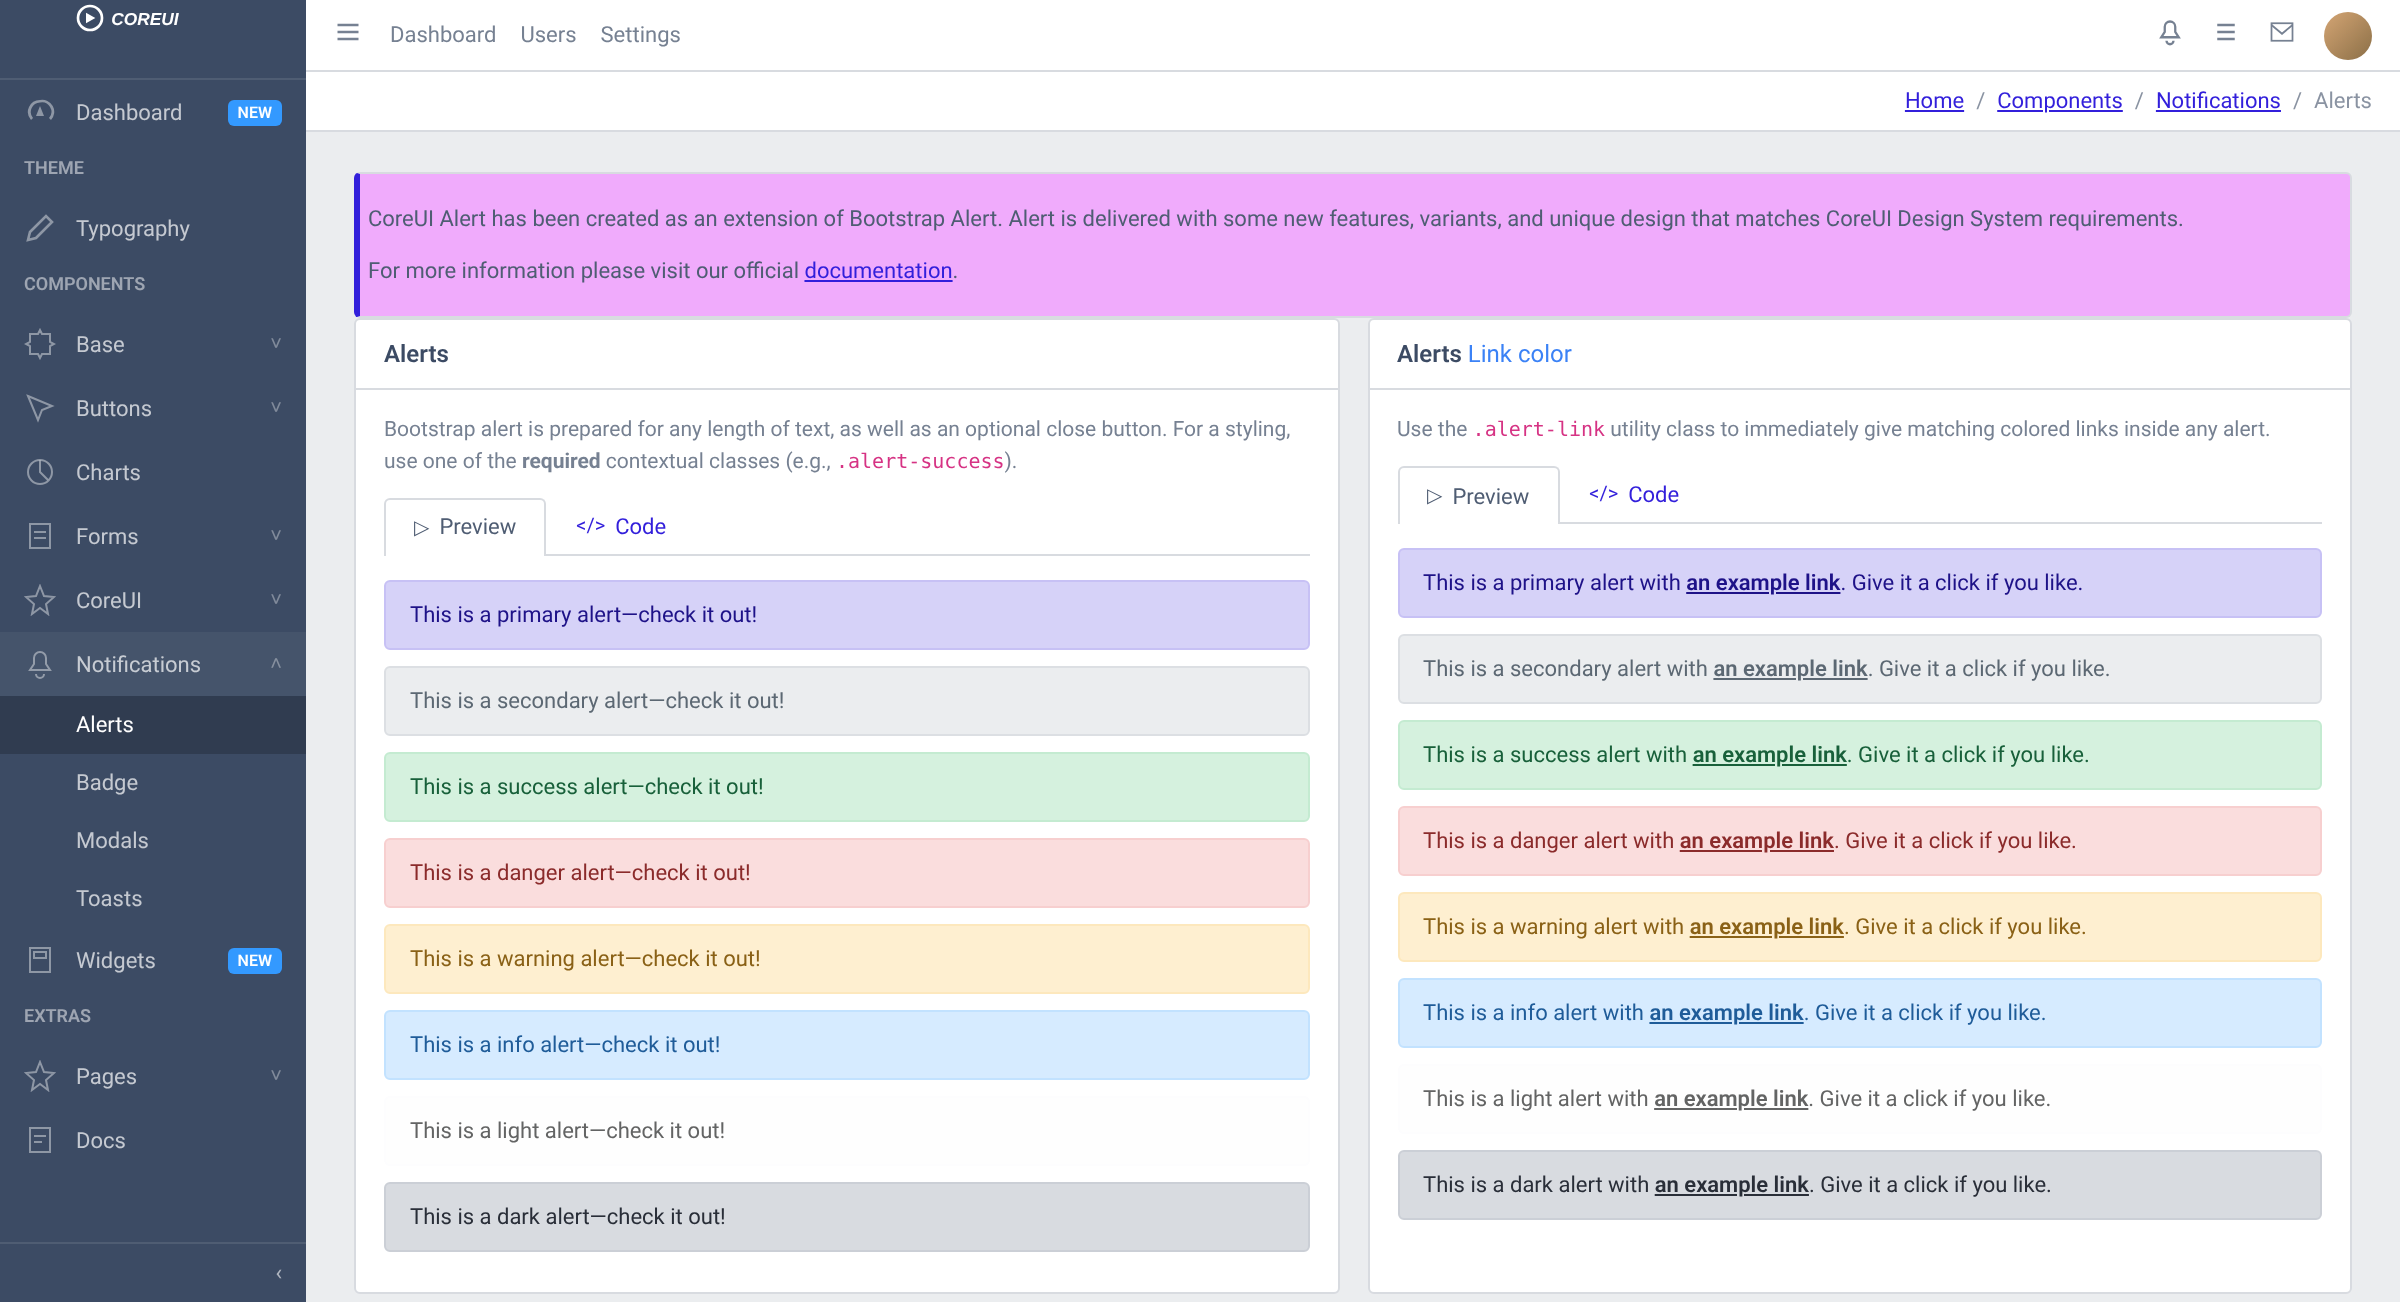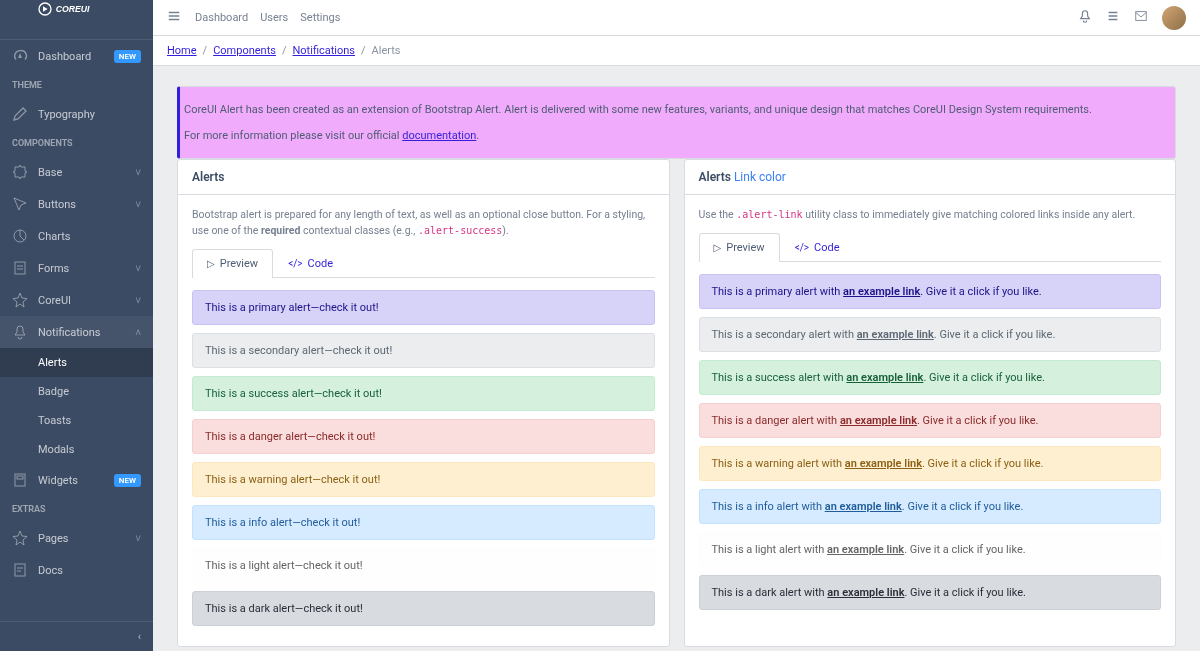--- a/index.html
+++ b/index.html
@@ -26,21 +26,21 @@
 
 .wrapper { flex: 1; display: flex; flex-direction: column; background: #ebedef; }
 .header { height: 36px; background: #fff; border-bottom: 1px solid #d8dbe0; display: flex; align-items: center; padding: 0 14px; }
 .header .toggle { margin-right: 14px; cursor: pointer; color: #768192; }
 .header-nav { display: flex; gap: 12px; font-size: 11px; }
 .header-nav a { color: #768192; text-decoration: none; cursor: pointer; }
 .header-right { margin-left: auto; display: flex; align-items: center; gap: 14px; }
 .header-right .hicon { color: #768192; cursor: pointer; }
 .avatar { width: 24px; height: 24px; border-radius: 50%; background: linear-gradient(135deg,#d4a574,#8b6f47); cursor: pointer; }
 
-.breadcrumb-bar { height: 30px; background: #fff; border-bottom: 1px solid #d8dbe0; display: flex; align-items: center; padding: 0 14px; font-size: 11px; }
+.breadcrumb-bar { height: 30px; background: #fff; border-bottom: 1px solid #d8dbe0; display: flex; align-items: center; padding: 0 14px; font-size: 11px; justify-content: flex-end; }
 .breadcrumb-bar a { color: #321fdb; text-decoration: underline; }
 .breadcrumb-bar .sep { margin: 0 6px; color: #8a93a2; }
 .breadcrumb-bar .current { color: #8a93a2; }
 
 .content { flex: 1; overflow-y: auto; padding: 20px 24px; }
 
 .callout { background: #f0abfc; border: 1px solid #d8dbe0; border-left: 3px solid #321fdb; border-radius: 3px; padding: 14px 4px; font-size: 11px; line-height: 1.6; color: #4f5d73; }
 .callout a { color: #321fdb; text-decoration: underline; }
 
 .row { display: flex; gap: 14px; }
@@ -156,24 +156,24 @@
         <span class="chev">˄</span>
       </div>
       <div class="nav-sub">
         <div class="nav-item selected">
             <span class="label">Alerts</span>
           </div>
         <div class="nav-item">
             <span class="label">Badge</span>
           </div>
         <div class="nav-item">
+            <span class="label">Modals</span>
+          </div>
+        <div class="nav-item">
             <span class="label">Toasts</span>
-          </div>
-        <div class="nav-item">
-            <span class="label">Modals</span>
           </div>
       </div>
       <div class="nav-item">
         <svg class="icon" viewBox="0 0 16 16">
             <rect x="3" y="2" width="10" height="12" fill="none" stroke="currentColor"></rect>
             <rect x="5" y="4" width="6" height="3" fill="none" stroke="currentColor"></rect>
           </svg>
         <span class="label">Widgets</span>
         <span class="badge info">NEW</span>
       </div>

